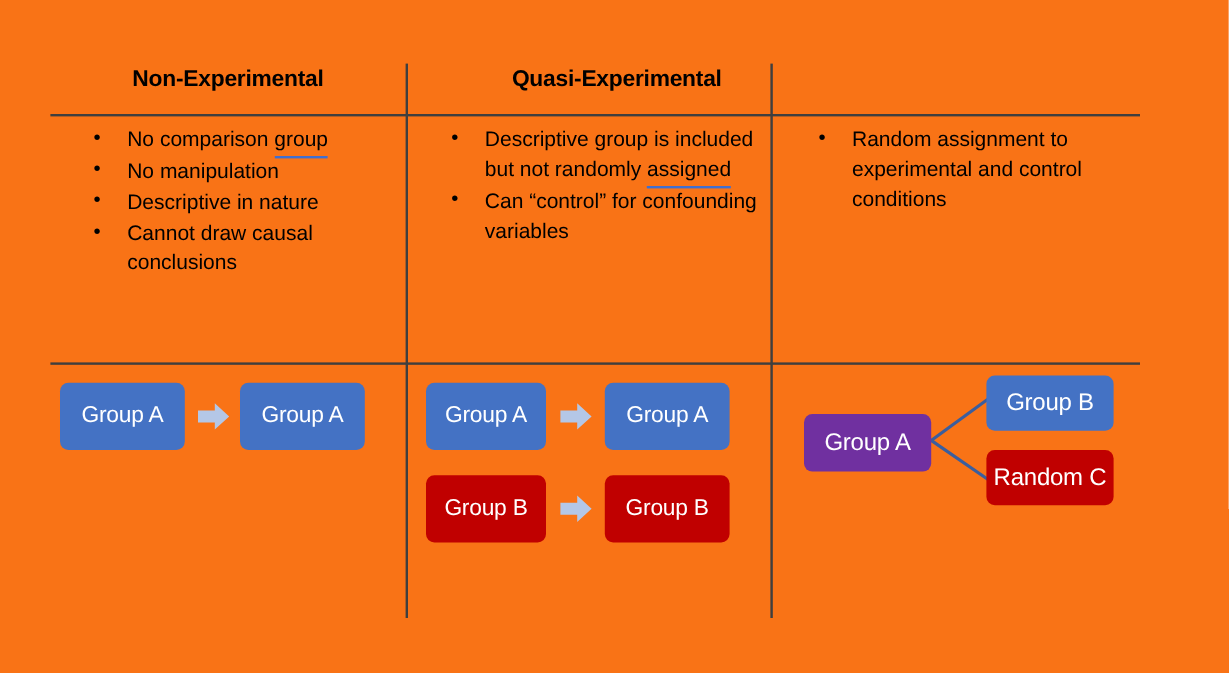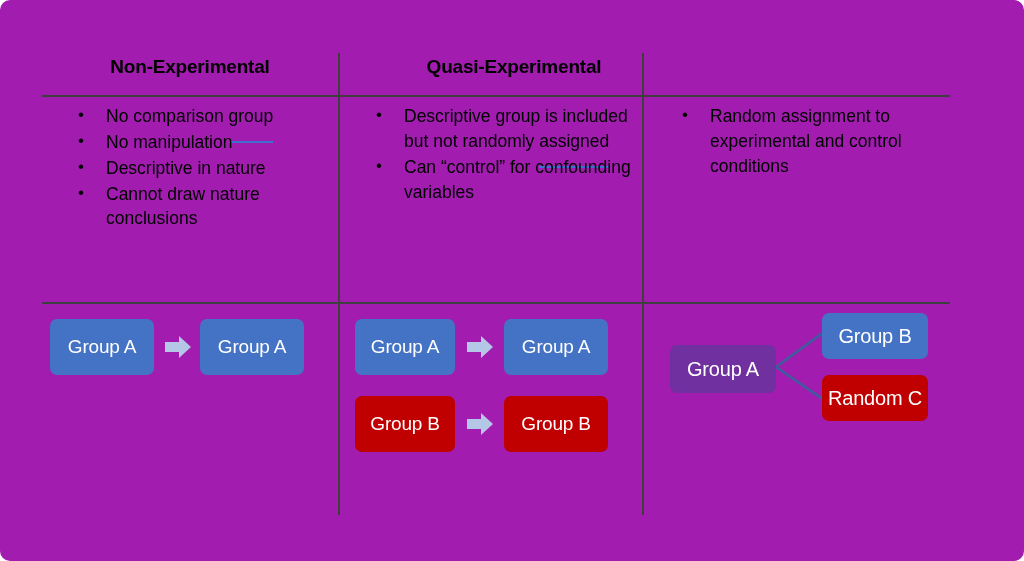--- a/index.html
+++ b/index.html
@@ -9,23 +9,22 @@
     background: #ffffff;
   }
   body {
     font-family: "Liberation Sans", "DejaVu Sans", sans-serif;
     color: #000000;
   }
   #slide {
     position: relative;
     width: 1024px;
     height: 561px;
-    background: #a21caf;
+    background: #f97316;
     overflow: hidden;
-    border-radius: 10px;
   }
 
   
   .hrule {
     position: absolute;
     left: 42px;
     width: 908px;
     height: 0;
     border-top: 2px solid #3f3f3f;
   }
@@ -79,21 +78,21 @@
   .bullets li::before {
     content: "\2022";
     position: absolute;
     left: 4px;
     top: -1px;
     font-size: 17px;
     line-height: 1.42;
   }
   .sp-underline {
     border-bottom: 2px double #3f6fd0;
-    padding-bottom: 15px;
+    padding-bottom: 4px;
   }
 
   
   .gbox {
     position: absolute;
     box-sizing: border-box;
     border-radius: 7px;
     color: #ffffff;
     font-size: 19px;
     display: flex;
@@ -130,21 +129,21 @@
   <div class="vrule one"></div>
   <div class="vrule two"></div>
 
   <div class="col-header c1">Non-Experimental</div>
   <div class="col-header c2">Quasi-Experimental</div>
 
   <ul class="bullets c1">
     <li><span><span>No comparison </span><span class="sp-underline">group</span></span></li>
     <li><span><span>No manipulation</span></span></li>
     <li><span><span>Descriptive in nature</span></span></li>
-    <li><span><span>Cannot draw nature conclusions</span></span></li>
+    <li><span><span>Cannot draw causal conclusions</span></span></li>
   </ul>
 
   <ul class="bullets c2">
     <li><span><span>Descriptive group is included but not randomly </span><span class="sp-underline">assigned</span></span></li>
     <li><span><span>Can “control” for confounding variables</span></span></li>
   </ul>
 
   <ul class="bullets c3">
     <li><span><span>Random assignment to experimental and control conditions</span></span></li>
   </ul>

